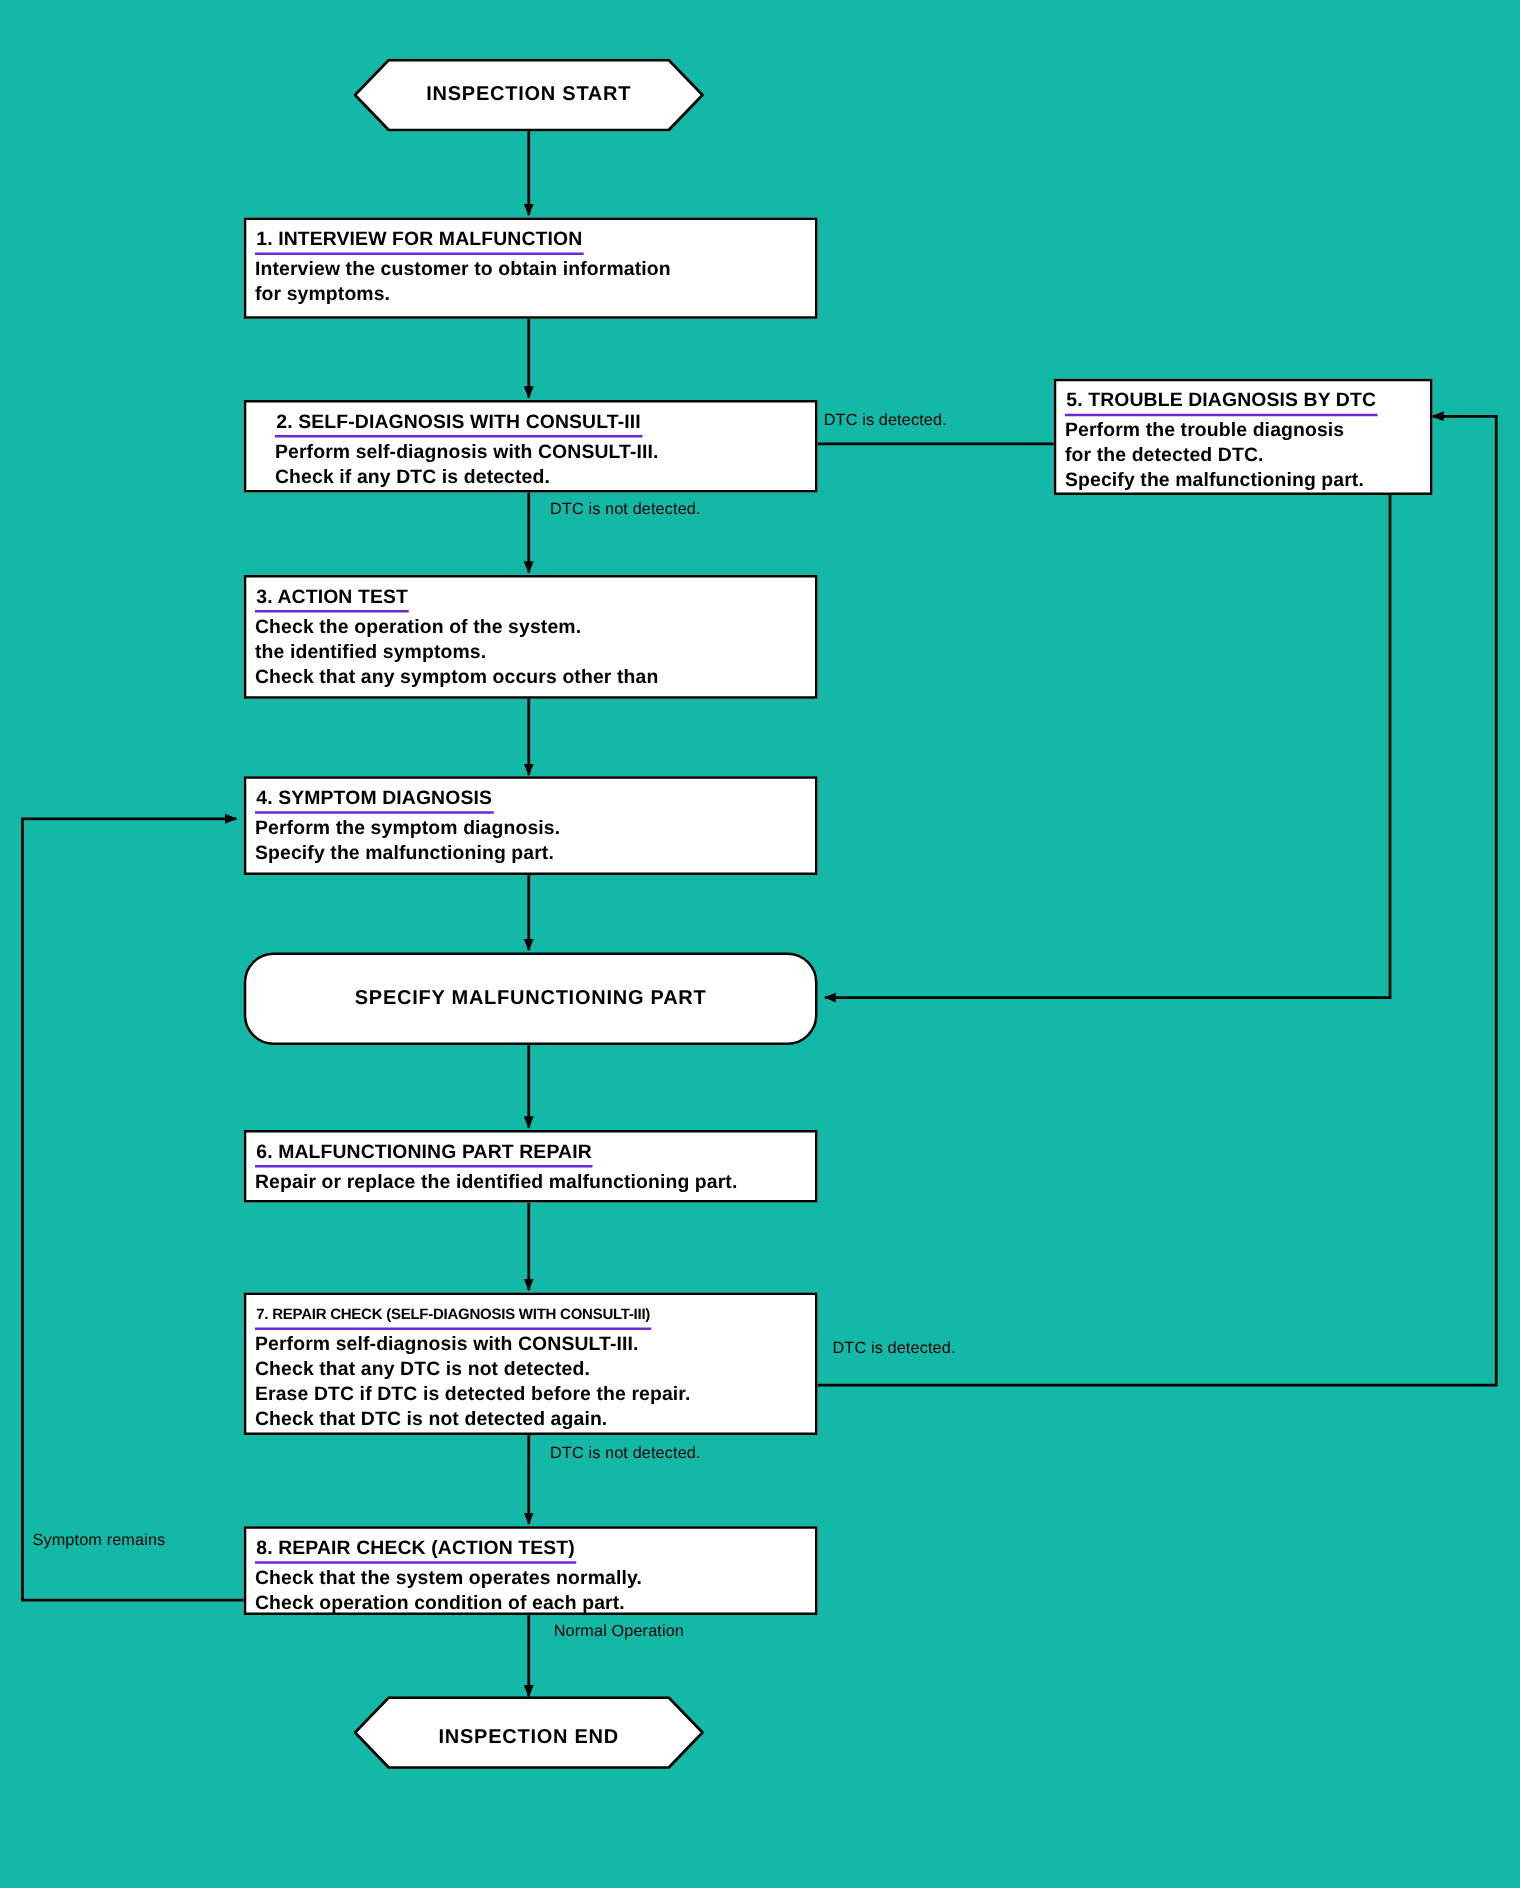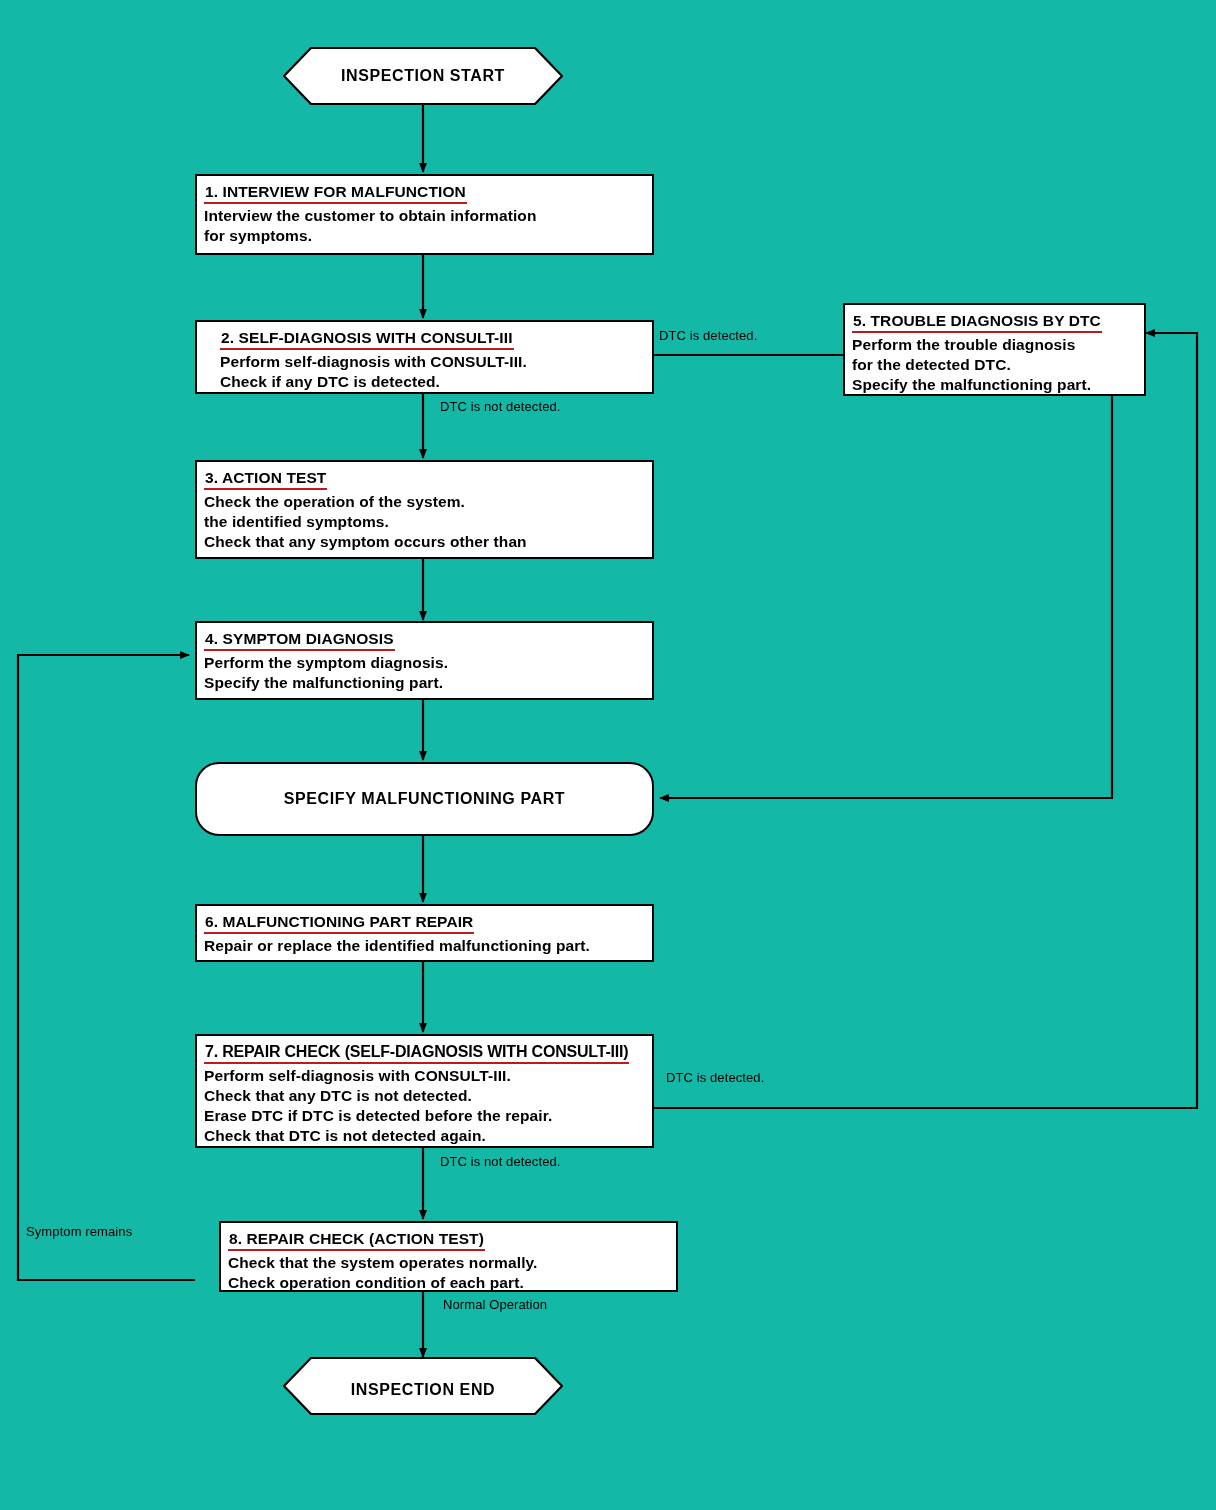--- a/index.html
+++ b/index.html
@@ -6,23 +6,23 @@
   body{width:1216px;height:1510px;overflow:hidden;
        font-family:"Liberation Sans", sans-serif;}
   #stage{position:relative;width:1216px;height:1510px;background:#14b8a6;}
   svg#wires{position:absolute;left:0;top:0;width:1216px;height:1510px;}
 
   .node{position:absolute;box-sizing:border-box;background:#fff;}
   .rect{border:2px solid #000;}
   .rounded{border:2px solid #000;border-radius:24px;}
 
   .ttl{font-weight:bold;font-size:15.5px;line-height:19px;
-       display:inline-block;border-bottom:2px solid #b91c1c;
+       display:inline-block;border-bottom:2px solid #6d28d9;
        padding:0 1px 1px 1px;margin:0 0 2px 0;letter-spacing:.1px;}
-  .ttl.small{font-size:16px;letter-spacing:-0.2px;}
+  .ttl.small{font-size:12px;letter-spacing:-0.2px;}
   .body-line{font-weight:bold;font-size:15.5px;line-height:20px;
              white-space:nowrap;letter-spacing:.1px;}
   .pad{padding:6px 0 0 7px;}
 
   .centered{display:flex;align-items:center;justify-content:center;
             height:100%;font-weight:bold;font-size:16px;letter-spacing:.6px;}
 
   .term{position:absolute;}
   .term .txt{position:absolute;left:0;top:0;width:100%;height:100%;
              display:flex;align-items:center;justify-content:center;
@@ -142,21 +142,21 @@
   <div class="node rect" style="left:195px;top:1034px;width:459px;height:114px;">
     <div class="pad">
       <div class="ttl small">7. REPAIR CHECK (SELF-DIAGNOSIS WITH CONSULT-III)</div>
       <div class="body-line">Perform self-diagnosis with CONSULT-III.</div>
       <div class="body-line">Check that any DTC is not detected.</div>
       <div class="body-line">Erase DTC if DTC is detected before the repair.</div>
       <div class="body-line">Check that DTC is not detected again.</div>
     </div>
   </div>
 
-  <div class="node rect" style="left:195px;top:1221px;width:459px;height:71px;margin-left:24px;">
+  <div class="node rect" style="left:195px;top:1221px;width:459px;height:71px;">
     <div class="pad">
       <div class="ttl">8. REPAIR CHECK (ACTION TEST)</div>
       <div class="body-line">Check that the system operates normally.</div>
       <div class="body-line">Check operation condition of each part.</div>
     </div>
   </div>
 
   <div class="edge-label" style="left:659px;top:328px;">DTC is detected.</div>
 
   <div class="edge-label" style="left:440px;top:399px;">DTC is not detected.</div>

